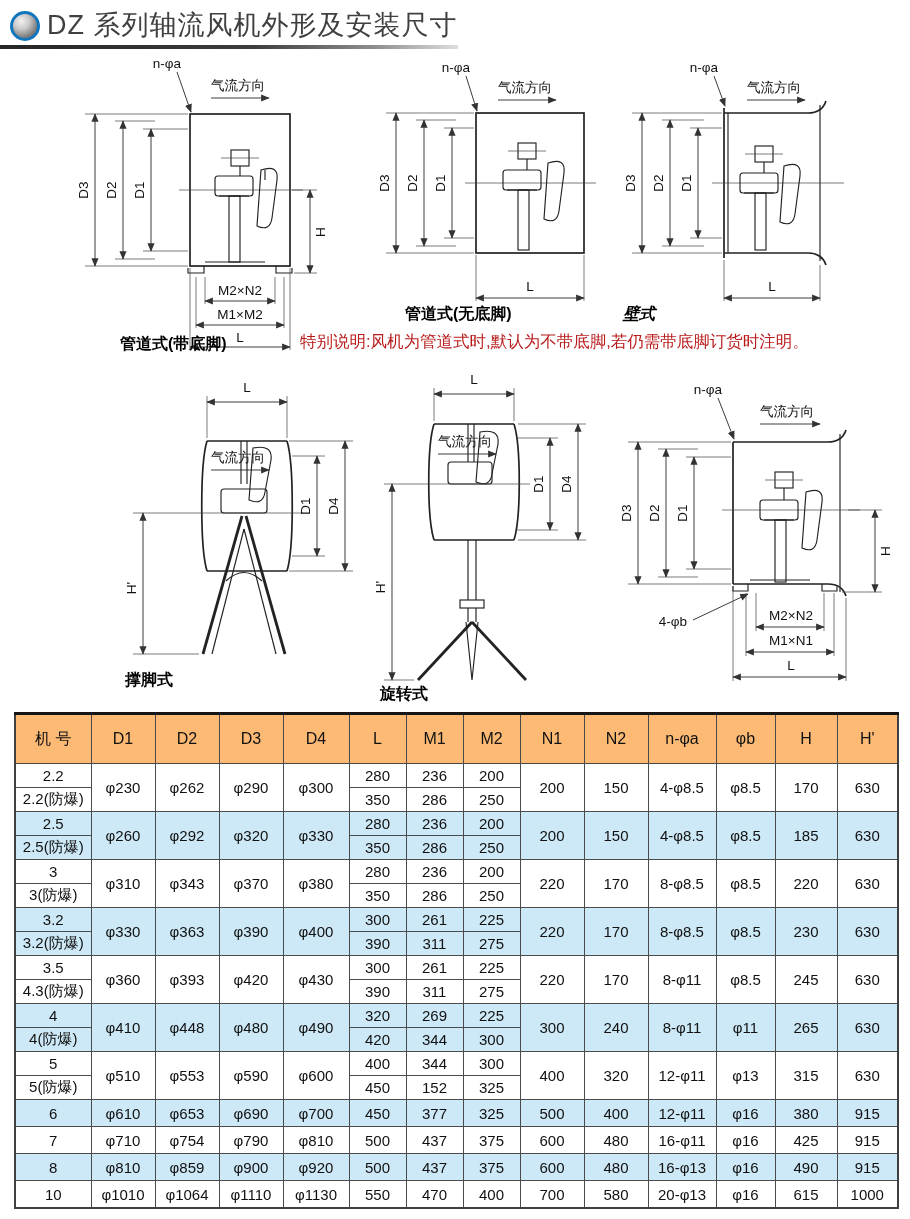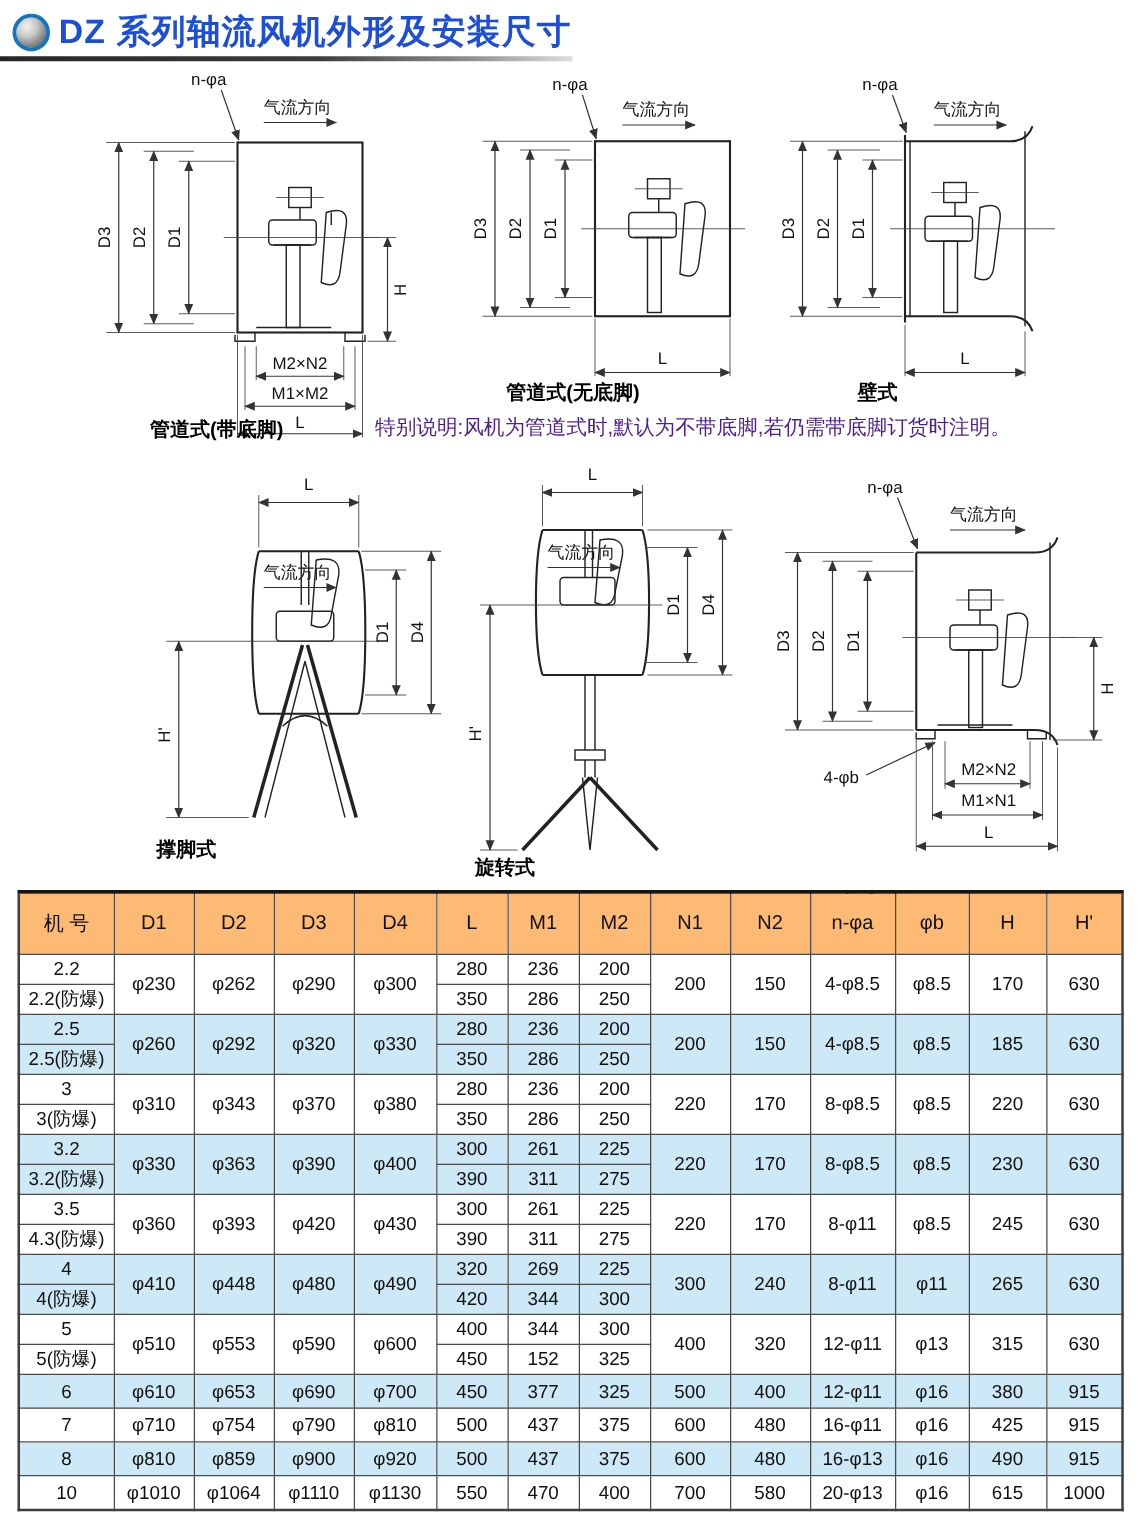--- a/index.html
+++ b/index.html
@@ -2,35 +2,35 @@
 <html><head>
 <meta charset="utf-8">
 <style>
   html,body{margin:0;padding:0;background:#fff;}
   body{font-family:"Liberation Sans","DejaVu Sans",sans-serif;color:#111;}
   #page{position:relative;width:910px;height:1219px;background:#fff;overflow:hidden;}
 
   
   .hdr-icon{position:absolute;left:10px;top:11px;width:24px;height:24px;border:3px solid #1176bd;border-radius:50%;
     background:radial-gradient(circle at 35% 30%, #f2f2f2 0%, #c9c9c9 35%, #8a8a8a 65%, #4f4f4f 100%);}
-  .hdr-title{position:absolute;left:47px;top:7px;font-size:27px;font-weight:bold;color:#1d4ed8;letter-spacing:1px;white-space:nowrap;}
+  .hdr-title{position:absolute;left:47px;top:7px;font-size:27px;font-weight:normal;color:#404040;letter-spacing:1px;white-space:nowrap;}
   .hdr-rule{position:absolute;left:0px;top:45px;width:458px;height:4px;
     background:linear-gradient(to right,#262626 0%,#3c3c3c 55%,#8f8f8f 82%,#dedede 100%);}
 
   
   .diag{position:absolute;}
   .diag svg{display:block;width:100%;height:100%;}
   .cs{fill:none;stroke:#222;stroke-width:1.7;}
   .pt{fill:none;stroke:#222;stroke-width:1.15;}
   .lg{fill:none;stroke:#222;stroke-width:2.8;}
   .xl{fill:none;stroke:#444;stroke-width:.7;}
   .dl{fill:none;stroke:#333;stroke-width:.95;}
   .diag text{font-size:13.5px;fill:#111;font-family:"Liberation Sans","DejaVu Sans",sans-serif;}
   .cap{position:absolute;text-align:left;font-size:16px;font-weight:bold;color:#000;}
-  .note{position:absolute;font-size:16.5px;color:#4c1d95;white-space:nowrap;}
+  .note{position:absolute;font-size:16.5px;color:#b91c1c;white-space:nowrap;}
 
   
   #tblwrap{position:absolute;left:14px;top:712px;}
   table{border-collapse:collapse;table-layout:fixed;width:883px;border:2px solid #3f3f3f;border-top:3px solid #161616;}
   th,td{border:1px solid #4a4a4a;text-align:center;vertical-align:middle;font-size:15px;padding:0;overflow:hidden;}
   thead th{height:48px;background:#fdba74;font-weight:normal;font-size:16px;}
   tr.sub td{height:23px;}
   tr.single td{height:26px;}
   tr.shade td{background:#cde8f6;}
 </style>
@@ -170,21 +170,21 @@
     <line class="xl" x1="208" y1="207" x2="208" y2="243"></line>
     <text x="160" y="233" text-anchor="middle">L</text>
     <line class="dl" x1="112" y1="240" x2="208" y2="240" marker-start="url(#arw)" marker-end="url(#arw)"></line>
   </svg>
   </div>
 
   <div class="note" style="left:300px;top:331px;">特别说明:风机为管道式时,默认为不带底脚,若仍需带底脚订货时注明。</div>
 
   <div class="cap" style="left:120px;top:334px;width:200px;">管道式(带底脚)</div>
   <div class="cap" style="left:405px;top:304px;width:200px;">管道式(无底脚)</div>
-  <div class="cap" style="left:686px;top:304px;width:185px;">壁式</div>
+  <div class="cap" style="left:623px;top:304px;width:185px;font-style:italic;">壁式</div>
 
   <div class="diag" style="left:95px;top:366px;width:290px;height:305px;">
   <svg viewBox="0 0 290 305">
     <line class="xl" x1="112" y1="72" x2="112" y2="30"></line>
     <line class="xl" x1="192" y1="72" x2="192" y2="30"></line>
     <text x="152" y="26" text-anchor="middle">L</text>
     <line class="dl" x1="112" y1="36" x2="192" y2="36" marker-start="url(#arw)" marker-end="url(#arw)"></line>
     <line class="cs" x1="112" y1="75" x2="192" y2="75"></line>
     <line class="cs" x1="112" y1="205" x2="192" y2="205"></line>
     <path class="cs" d="M112,75 C105,98 105,182 112,205"></path>

